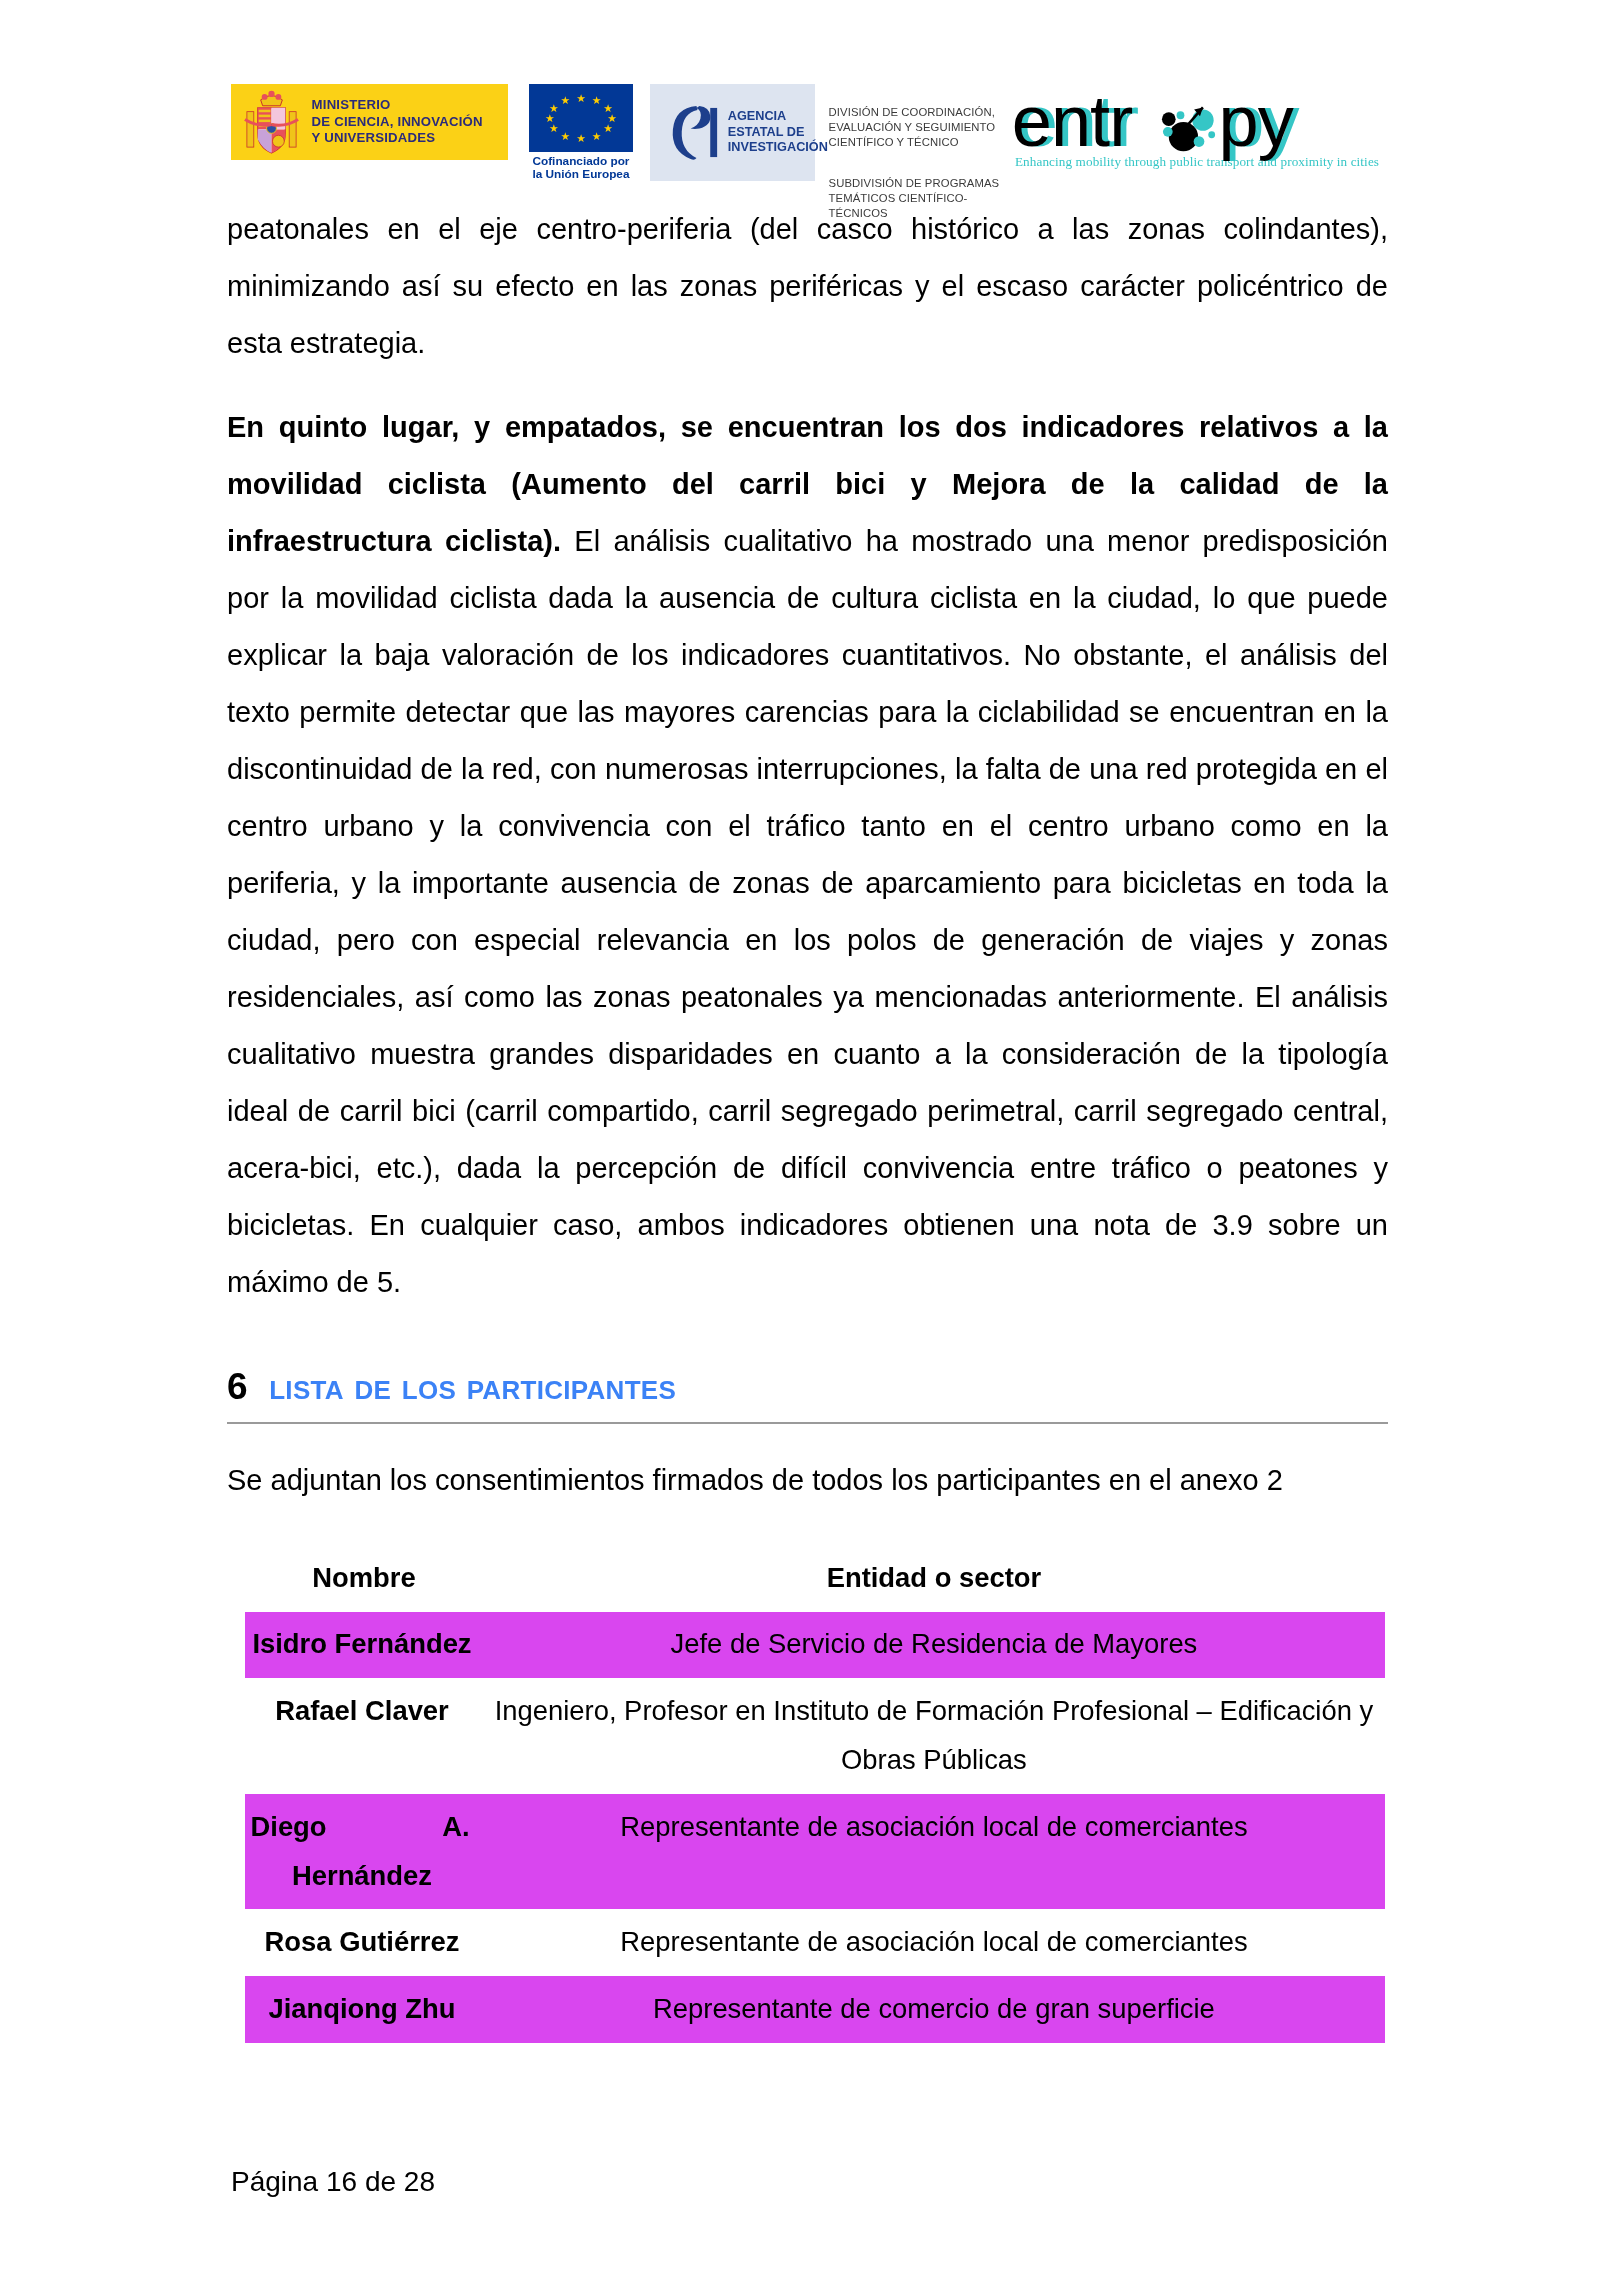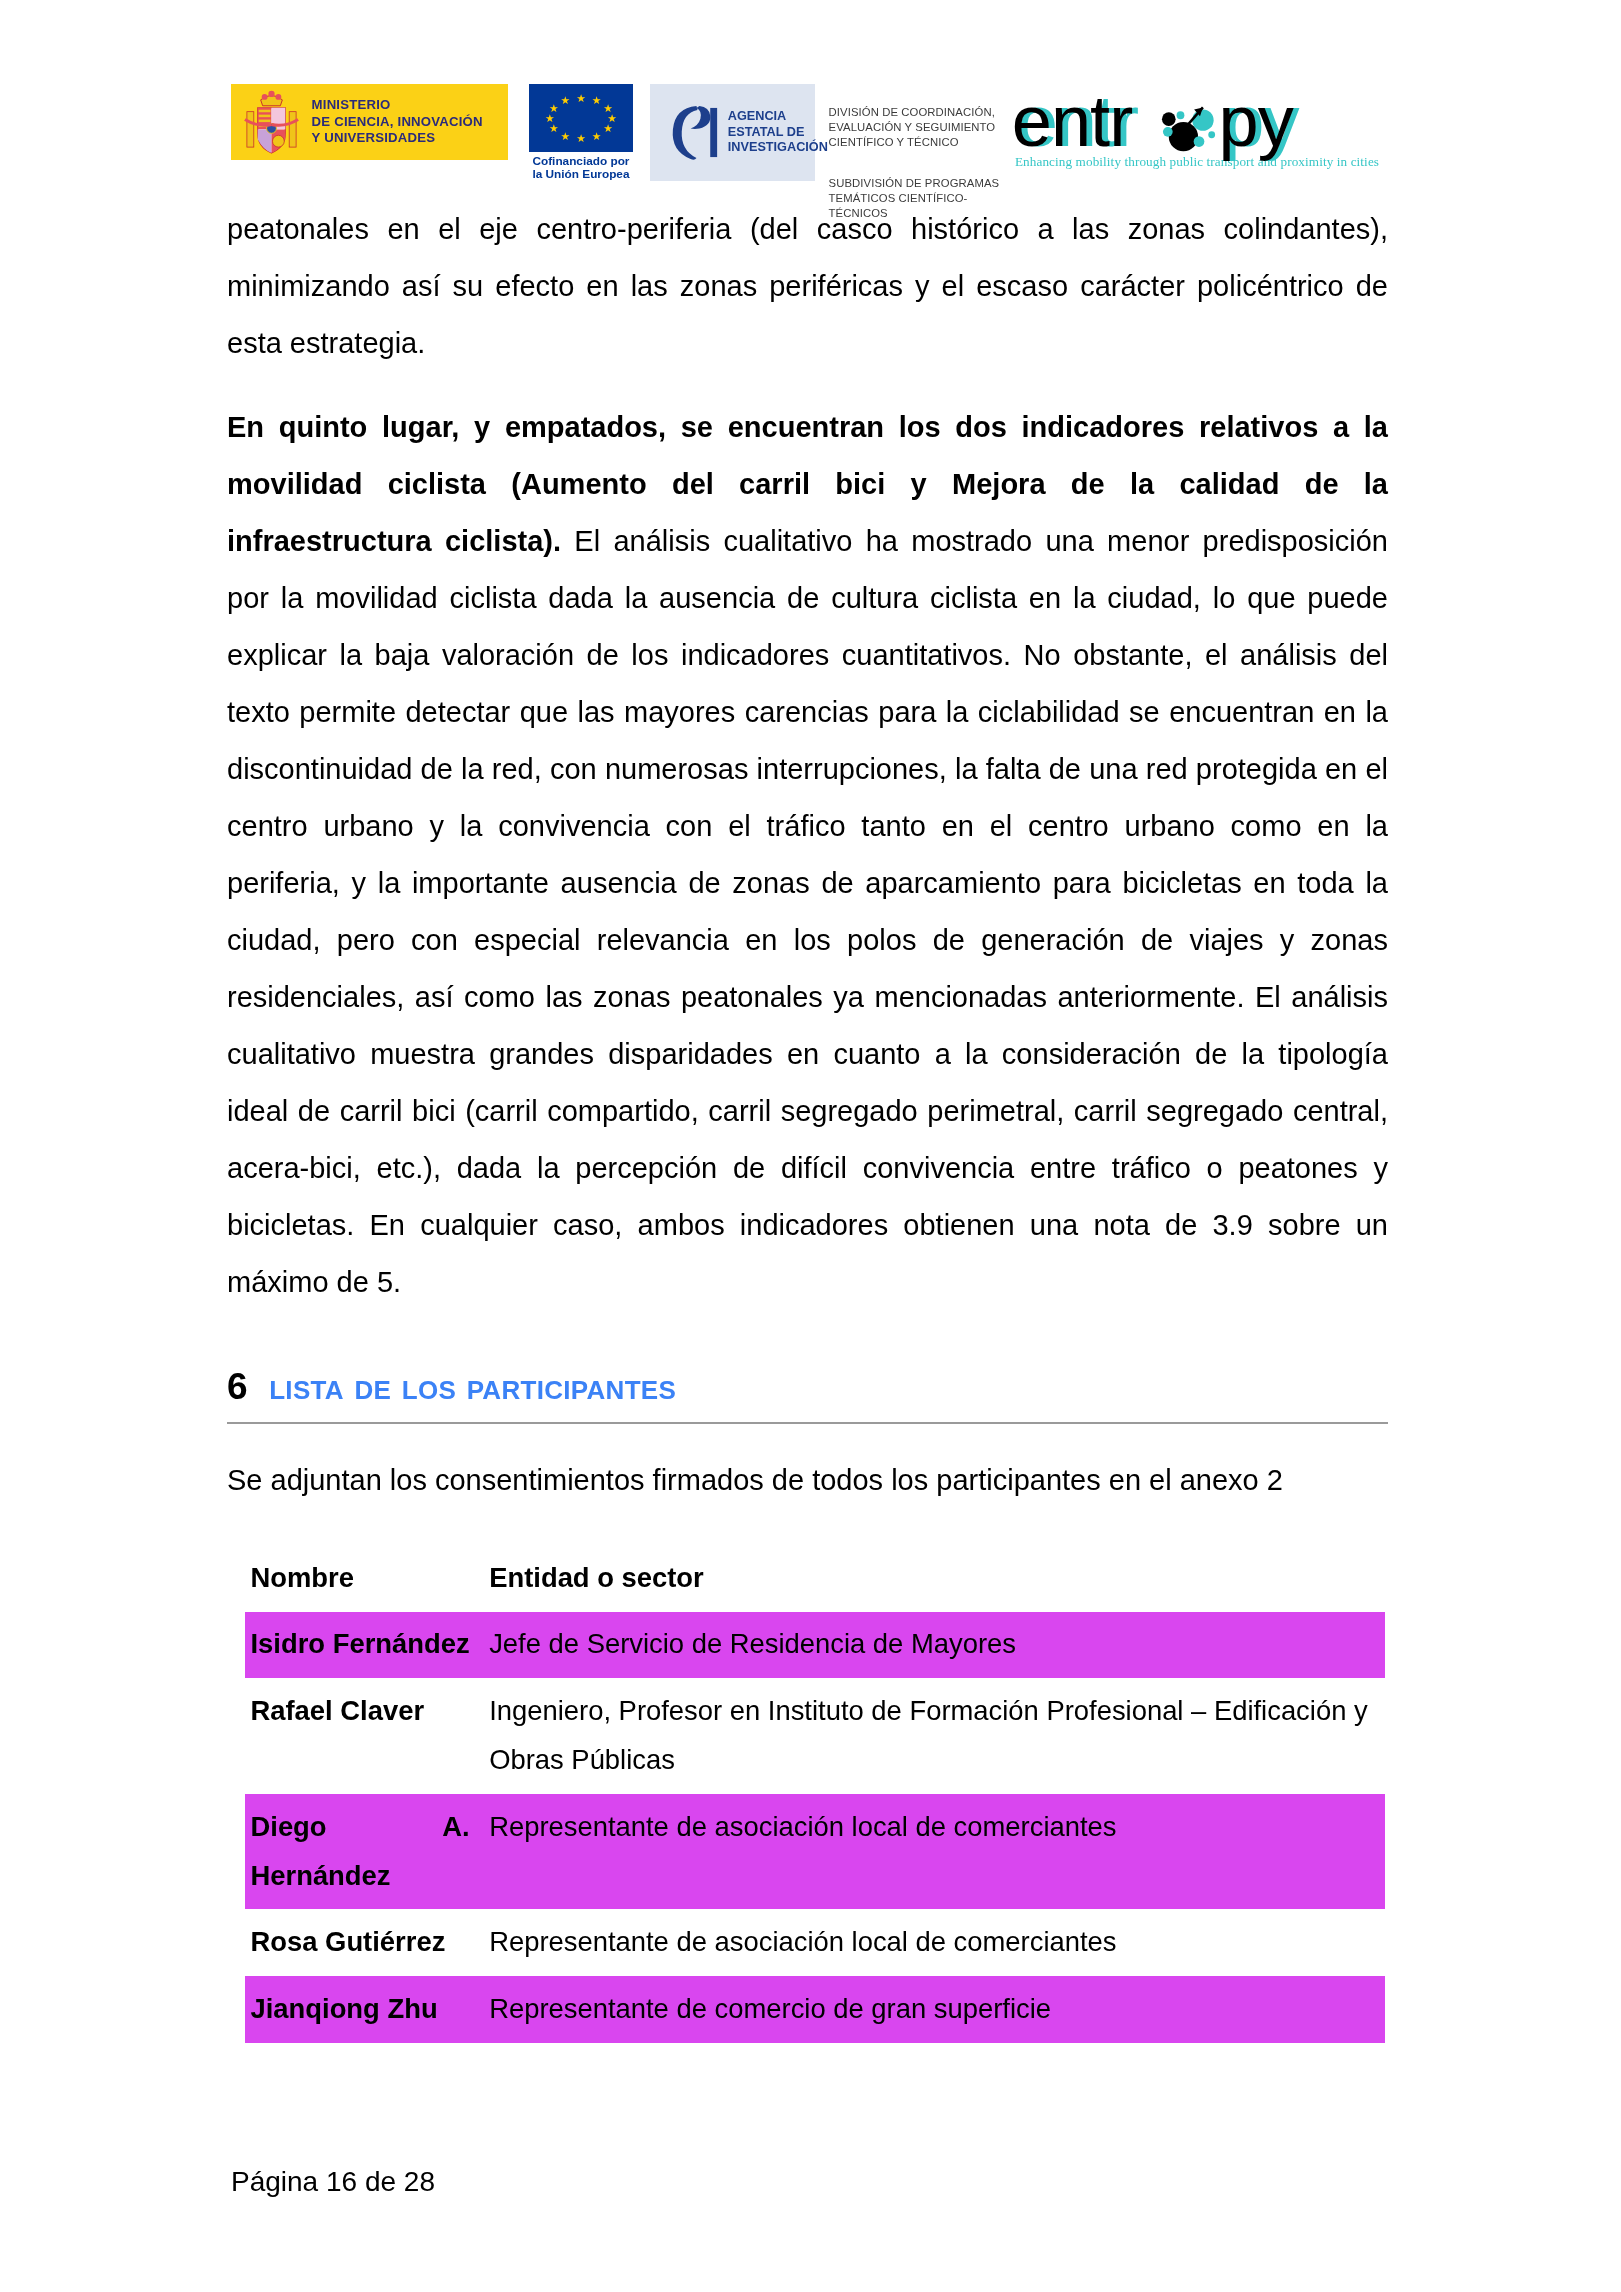--- a/index.html
+++ b/index.html
@@ -210,21 +210,21 @@
     width: 1140px;
     border-collapse: collapse;
     font-family: "Liberation Sans Narrow", "Liberation Sans", sans-serif;
     font-stretch: condensed;
   }
   .ptable td, .ptable th {
     vertical-align: top;
     padding: 7.8px 5.9px 9.8px 5.9px;
     font-size: 27.4px;
     line-height: 49px;
-    text-align: left;
+    text-align: center;
   }
   .ptable th {
     font-weight: bold;
     font-size: 27.4px;
   }
   .ptable .col-name { width: 223px; }
   .ptable tr.shade { background: #d946ef; }
   .ptable td.name {
     font-weight: bold;
     padding-right: 9.8px;

